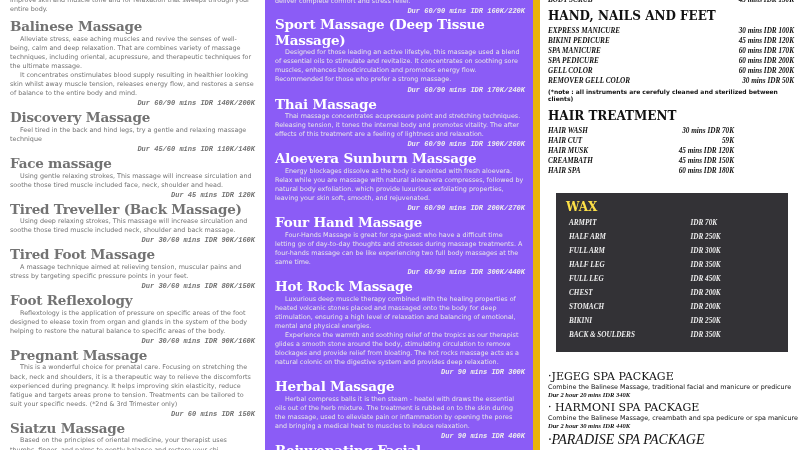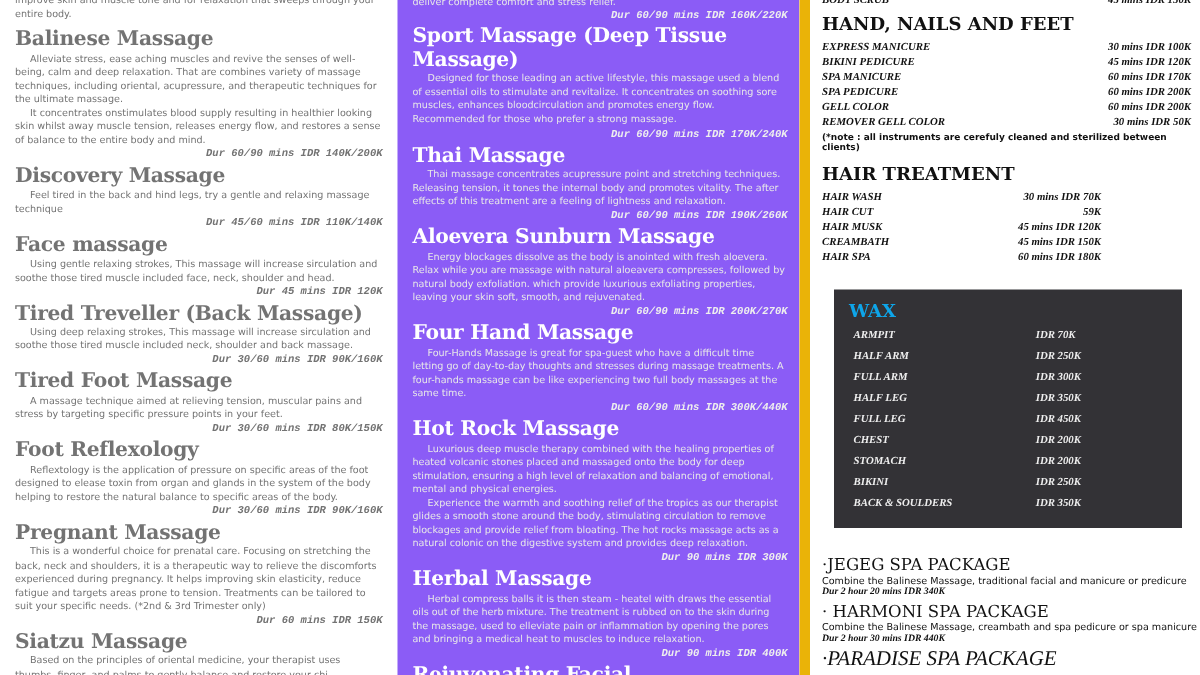--- a/index.html
+++ b/index.html
@@ -19,21 +19,21 @@
   .col-mid .p { color:#e8e8e8; }
   .col-mid .h { color:#ffffff; }
   .sec { margin-bottom:3px; }
 
   .svc-table { width:100%; border-collapse:collapse; }
   .svc-table td { font-family:"Liberation Serif", serif; font-style:italic; font-weight:bold; font-size:7.2px; padding:0; line-height:1.4; }
   .svc-table td.r { text-align:right; }
   .note { font-family:"DejaVu Sans", sans-serif; font-size:6px; font-weight:bold; margin:2px 0 0 0; }
   .hair-table td.v { text-align:right; padding-right:60px; }
   .wax-box { background:#333236; color:#f2f2f2; margin:16px 6px 0 8px; padding:8px 10px 8px 10px; }
-  .wax-box .h { color:#0ea5e9; font-size:12px; margin-bottom:2px; }
+  .wax-box .h { color:#fde047; font-size:12px; margin-bottom:2px; }
   .wax-table td { font-family:"Liberation Serif", serif; font-style:italic; font-weight:bold; font-size:7.2px; line-height:1.38; color:#eee; }
   .pkg-title { font-family:"DejaVu Serif", serif; font-weight:normal; font-size:11px; margin:0; line-height:1.2; }
   .pkg-desc { font-family:"DejaVu Sans", sans-serif; font-size:6.4px; margin:0; white-space:nowrap; }
   .pkg-dur { font-family:"Liberation Serif", serif; font-style:italic; font-weight:bold; font-size:6.5px; margin:0 0 3px 0; }
   .pkg-italic { font-family:"Liberation Serif", serif; font-style:italic; font-weight:normal; font-size:14px; margin:0; }
 </style>
 </head>
 <body>
 
 <div class="gutter"></div>

